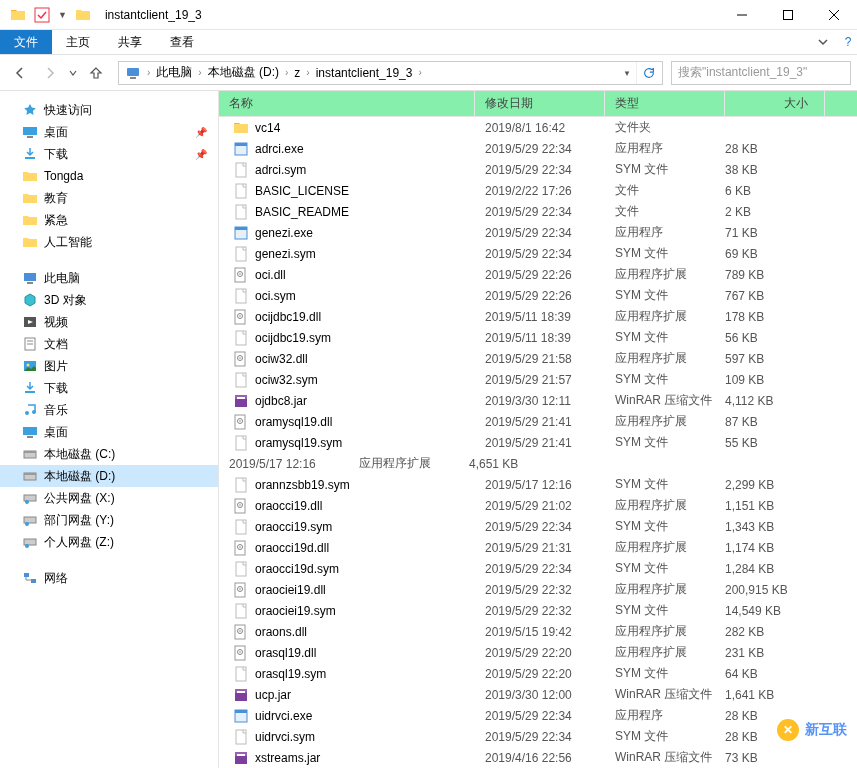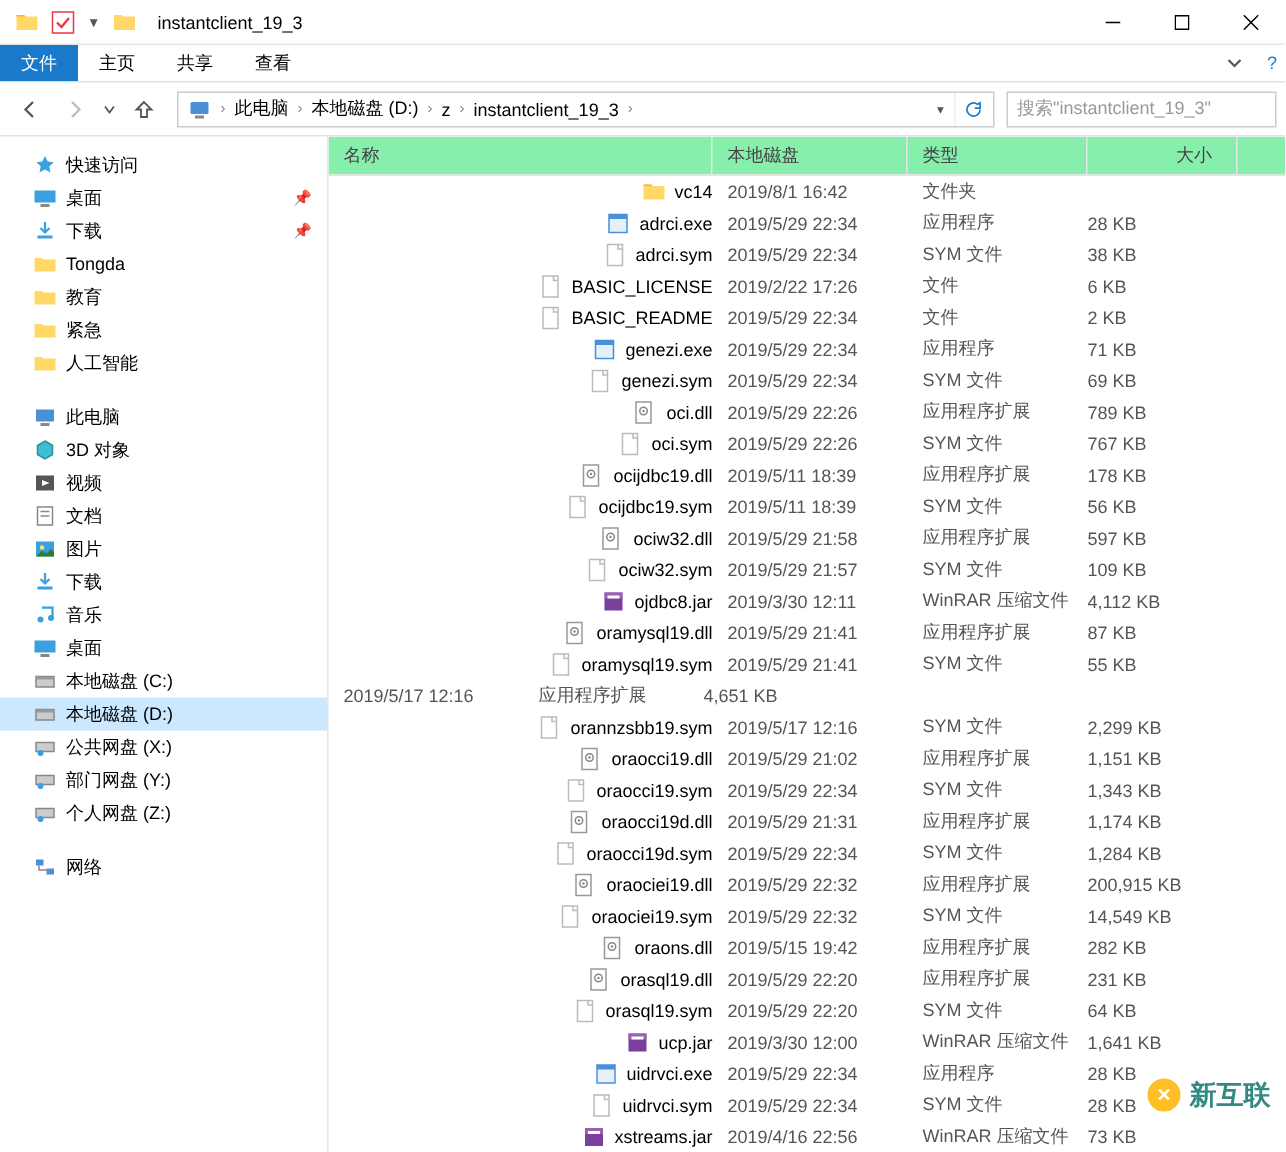--- a/index.html
+++ b/index.html
@@ -32,21 +32,21 @@
 .side-icon { width: 16px; height: 16px; flex-shrink: 0; }
 .side-group { margin-bottom: 14px; }
 .filelist { flex: 1; overflow-y: auto; }
 .fl-header { display: flex; height: 26px; border-bottom: 1px solid #e5e5e5; position: sticky; top: 0; background: #86efac; }
 .fl-header > div { display: flex; align-items: center; padding-left: 10px; border-right: 1px solid #e5e5e5; color: #444; }
 .col-name { width: 256px; }
 .col-date { width: 130px; }
 .col-type { width: 120px; }
 .col-size { width: 100px; justify-content: flex-end; padding-right: 16px; }
 .fl-row { display: flex; height: 21px; align-items: center; }
-.fl-row .col-name { display: flex; align-items: center; gap: 6px; padding-left: 14px; justify-content: flex-end; }
+.fl-row .col-name { display: flex; align-items: center; gap: 6px; padding-left: 14px; }
 .fl-row .col-date, .fl-row .col-type { padding-left: 10px; color: #555; }
 .fl-row .col-size { color: #555; }
 .file-icon { width: 16px; height: 16px; flex-shrink: 0; }
 .bc-dropdown { width: 18px; display: flex; align-items: center; justify-content: center; color: #555; font-size: 9px; }
 .watermark { position: absolute; bottom: 25px; right: 10px; display: flex; align-items: center; gap: 4px; opacity: 0.85; pointer-events: none; }
 .watermark-circle { width: 26px; height: 26px; border-radius: 50%; background: #ffb400; border: 2px solid #fff; display: flex; align-items: center; justify-content: center; color: #fff; font-weight: bold; }
 </style>
 </head>
 <body>
 
@@ -300,21 +300,21 @@
             <path d="M4 7v3h7" stroke="#888" fill="none"></path>
           </svg>
         <span>网络</span>
       </div>
     </div>
   </div>
 
   <div class="filelist">
     <div class="fl-header">
       <div class="col-name">名称</div>
-      <div class="col-date">本地磁盘</div>
+      <div class="col-date">修改日期</div>
       <div class="col-type">类型</div>
       <div class="col-size">大小</div>
     </div>
     <div id="file-rows">
         <div class="fl-row">
     <div class="col-name">
             <svg class="file-icon" viewBox="0 0 16 16">
               <path fill="#ffd868" d="M1 3h5l1 1h8v9H1z"></path>
               <path fill="#ffb02e" d="M1 3h5l1 1H1z"></path>
             </svg>
@@ -688,14 +688,14 @@
     <div class="col-date">2019/4/16 22:56</div>
     <div class="col-type">WinRAR 压缩文件</div>
     <div class="col-size">73 KB</div>
   </div>
       </div>
   </div>
 </div>
 
 <div class="watermark">
   <div class="watermark-circle">✕</div>
-  <span style="color:#0f766e;font-weight:bold;font-size:18px">新互联</span>
+  <span style="color:#3b82f6;font-weight:bold;font-size:14px">新互联</span>
 </div>
 
 </body></html>

